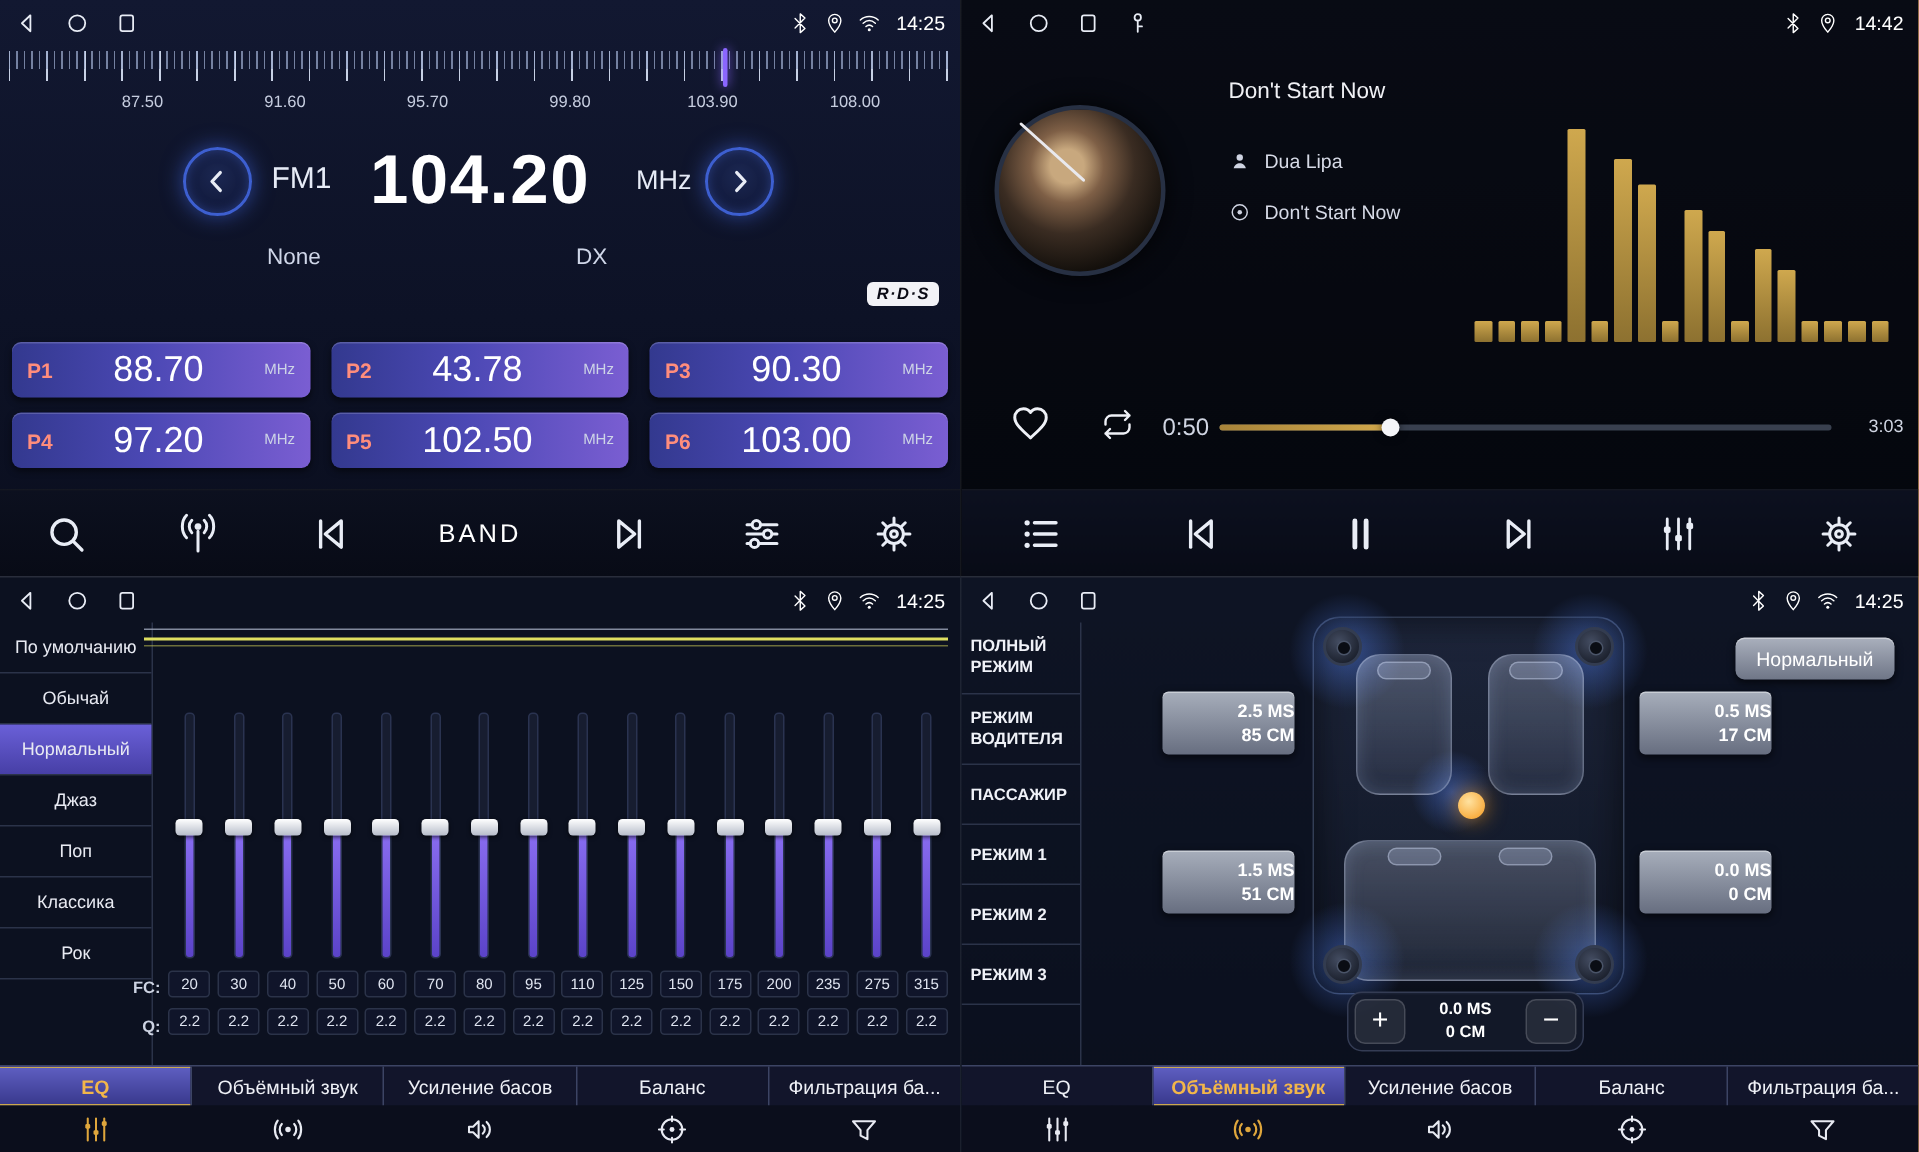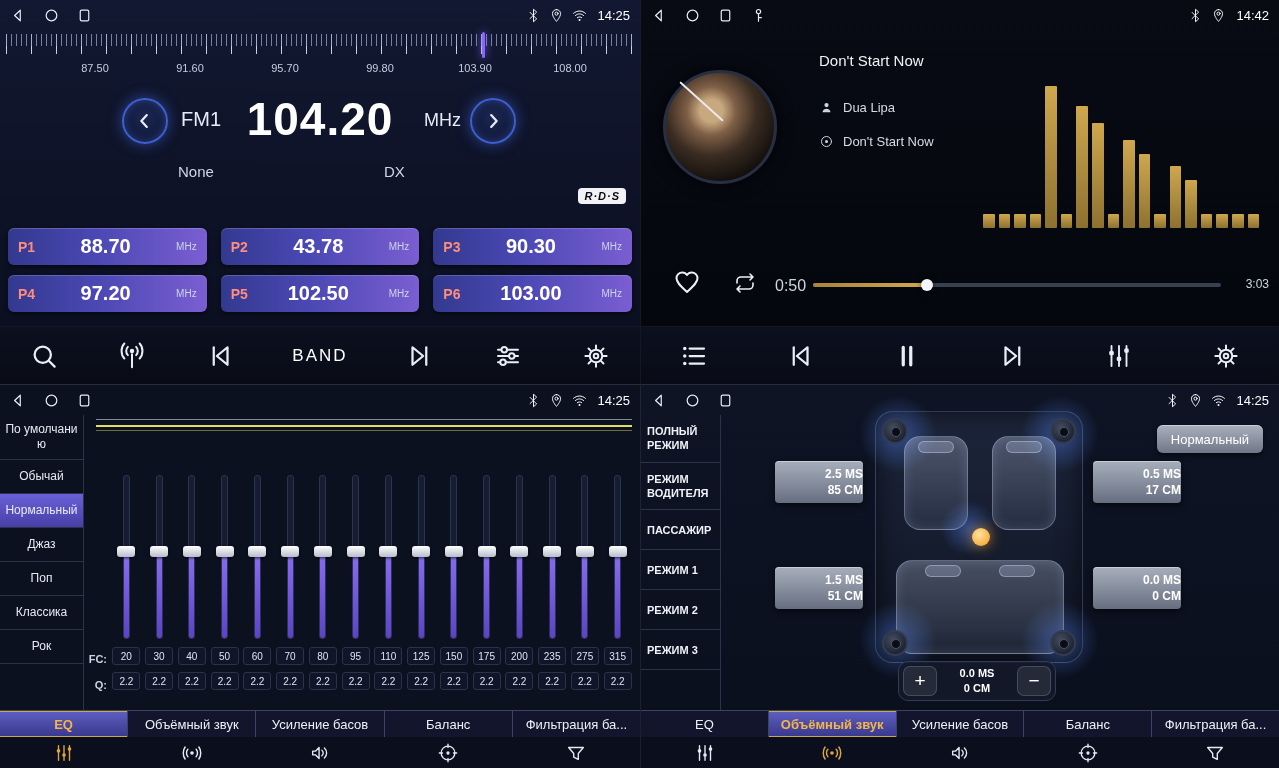--- a/index.html
+++ b/index.html
@@ -36,21 +36,21 @@
   .none-label{position:absolute;left:178px;top:163px;font-size:15px;color:#cfd6e8}
   .freq-big{position:absolute;left:0;right:0;top:92px;text-align:center;font-size:46px;font-weight:bold;color:#fff;letter-spacing:1px}
   .dx-label{position:absolute;left:384px;top:163px;font-size:15px;color:#cfd6e8}
   .mhz-label{position:absolute;left:424px;top:110px;font-size:18px;color:#e6ebf6}
   .rds-badge{position:absolute;right:14px;top:188px;background:#f2f2f6;color:#0a0a14;font-style:italic;font-weight:bold;font-size:11px;padding:2px 6px;border-radius:4px;letter-spacing:1px}
   .preset-grid{position:absolute;left:8px;right:8px;top:228px;display:grid;grid-template-columns:repeat(3,1fr);gap:10px 14px}
   .preset{height:37px;display:flex;align-items:center;padding:0 10px;border-radius:6px;cursor:pointer;
     background:linear-gradient(90deg,#33398f 0%,#4b48b4 45%,#7a5ed2 100%);
     box-shadow:inset 0 1px 0 rgba(255,255,255,.18),0 2px 4px rgba(0,0,0,.5)}
   .p-key{font-size:14px;color:#ff8d7c;font-weight:bold}
-  .p-val{margin:0 auto;font-size:20px;font-weight:bold;color:#fff}
+  .p-val{margin:0 auto;font-size:24px;font-weight:normal;color:#fff}
   .p-unit{font-size:10px;color:#cdd4e6}
   .toolbar{position:absolute;left:0;right:0;bottom:0;height:58px;display:flex;align-items:center;justify-content:space-around;background:linear-gradient(180deg,#0c101f,#080b16);border-top:1px solid rgba(255,255,255,.05)}
   .tbtn{background:none;border:none;color:#e9edf6;width:30px;height:30px;cursor:pointer;display:flex;align-items:center;justify-content:center}
   .tbtn.band-txt{width:auto;font-size:17px;letter-spacing:2px;color:#fff;font-family:"Liberation Sans",sans-serif}
 
   
   .album{position:absolute;left:22px;top:70px;width:114px;height:114px;border-radius:50%;
     background:radial-gradient(circle at 42% 35%, #c8a87e 0 12%, #7e5f46 26%, #3a2c22 48%, #14100c 75%);
     border:3px solid #273043;box-shadow:0 0 16px rgba(0,0,0,.8)}
   .album .needle{position:absolute;left:14px;top:8px;width:58px;height:2px;background:#e9e9ee;border-radius:2px;transform:rotate(42deg);transform-origin:left center}
@@ -71,21 +71,21 @@
   .tabbar{position:absolute;left:0;right:0;bottom:31px;height:27px;display:flex;background:#12152b;border-top:1px solid #3c4464}
   .tab{flex:1;display:flex;align-items:center;justify-content:center;font-size:13px;color:#eef0f6;border-right:1px solid #3c4464;white-space:nowrap;overflow:hidden;cursor:pointer;padding:0 2px}
   .tab:last-child{border-right:none}
   .tab.active{background:linear-gradient(180deg,#5f5fc2,#38388c);color:#f2b64a;box-shadow:inset 0 1px 0 #caa84e, inset 0 -1px 0 #caa84e;font-weight:bold}
   .iconbar{position:absolute;left:0;right:0;bottom:0;height:31px;display:flex;background:#0b0e1c}
   .islot{flex:1;display:flex;align-items:center;justify-content:center;color:#e8eaf2;cursor:pointer}
   .islot svg{width:22px;height:22px}
   .islot.active{color:#dfa63c}
 
   
-  .side-list{position:absolute;left:0;top:30px;width:84px;bottom:58px;border-right:1px solid #2b3349;display:flex;flex-direction:column}
+  .side-list{position:absolute;left:0;top:30px;width:102px;bottom:58px;border-right:1px solid #2b3349;display:flex;flex-direction:column}
   .side-item{padding:7px 3px;min-height:34px;display:flex;align-items:center;justify-content:center;text-align:center;font-size:12px;color:#e8eaf2;border-bottom:1px solid #2b3349;word-break:break-all;line-height:1.25;cursor:pointer}
   .side-item.selected{background:linear-gradient(180deg,#6a60d8,#473fa6)}
   .eq-main{position:absolute;left:82px;right:0;top:30px;bottom:58px}
   .curve-grey{position:absolute;left:14px;right:8px;top:4px;height:1px;background:#98a0b4;opacity:.85}
   .curve-yellow{position:absolute;left:14px;right:8px;top:10px;height:2px;background:#dede60}
   .curve-yellow2{position:absolute;left:14px;right:8px;top:15px;height:1px;background:#bdbd50;opacity:.55}
   .eq-grid{position:absolute;left:2px;right:6px;top:60px;bottom:4px;display:flex}
   .db-col{position:relative;width:26px;flex:none}
   .db-scale{position:absolute;left:0;top:0;width:100%;height:164px}
   .db-label{position:absolute;right:4px;font-size:11px;color:#cdd3e2}

